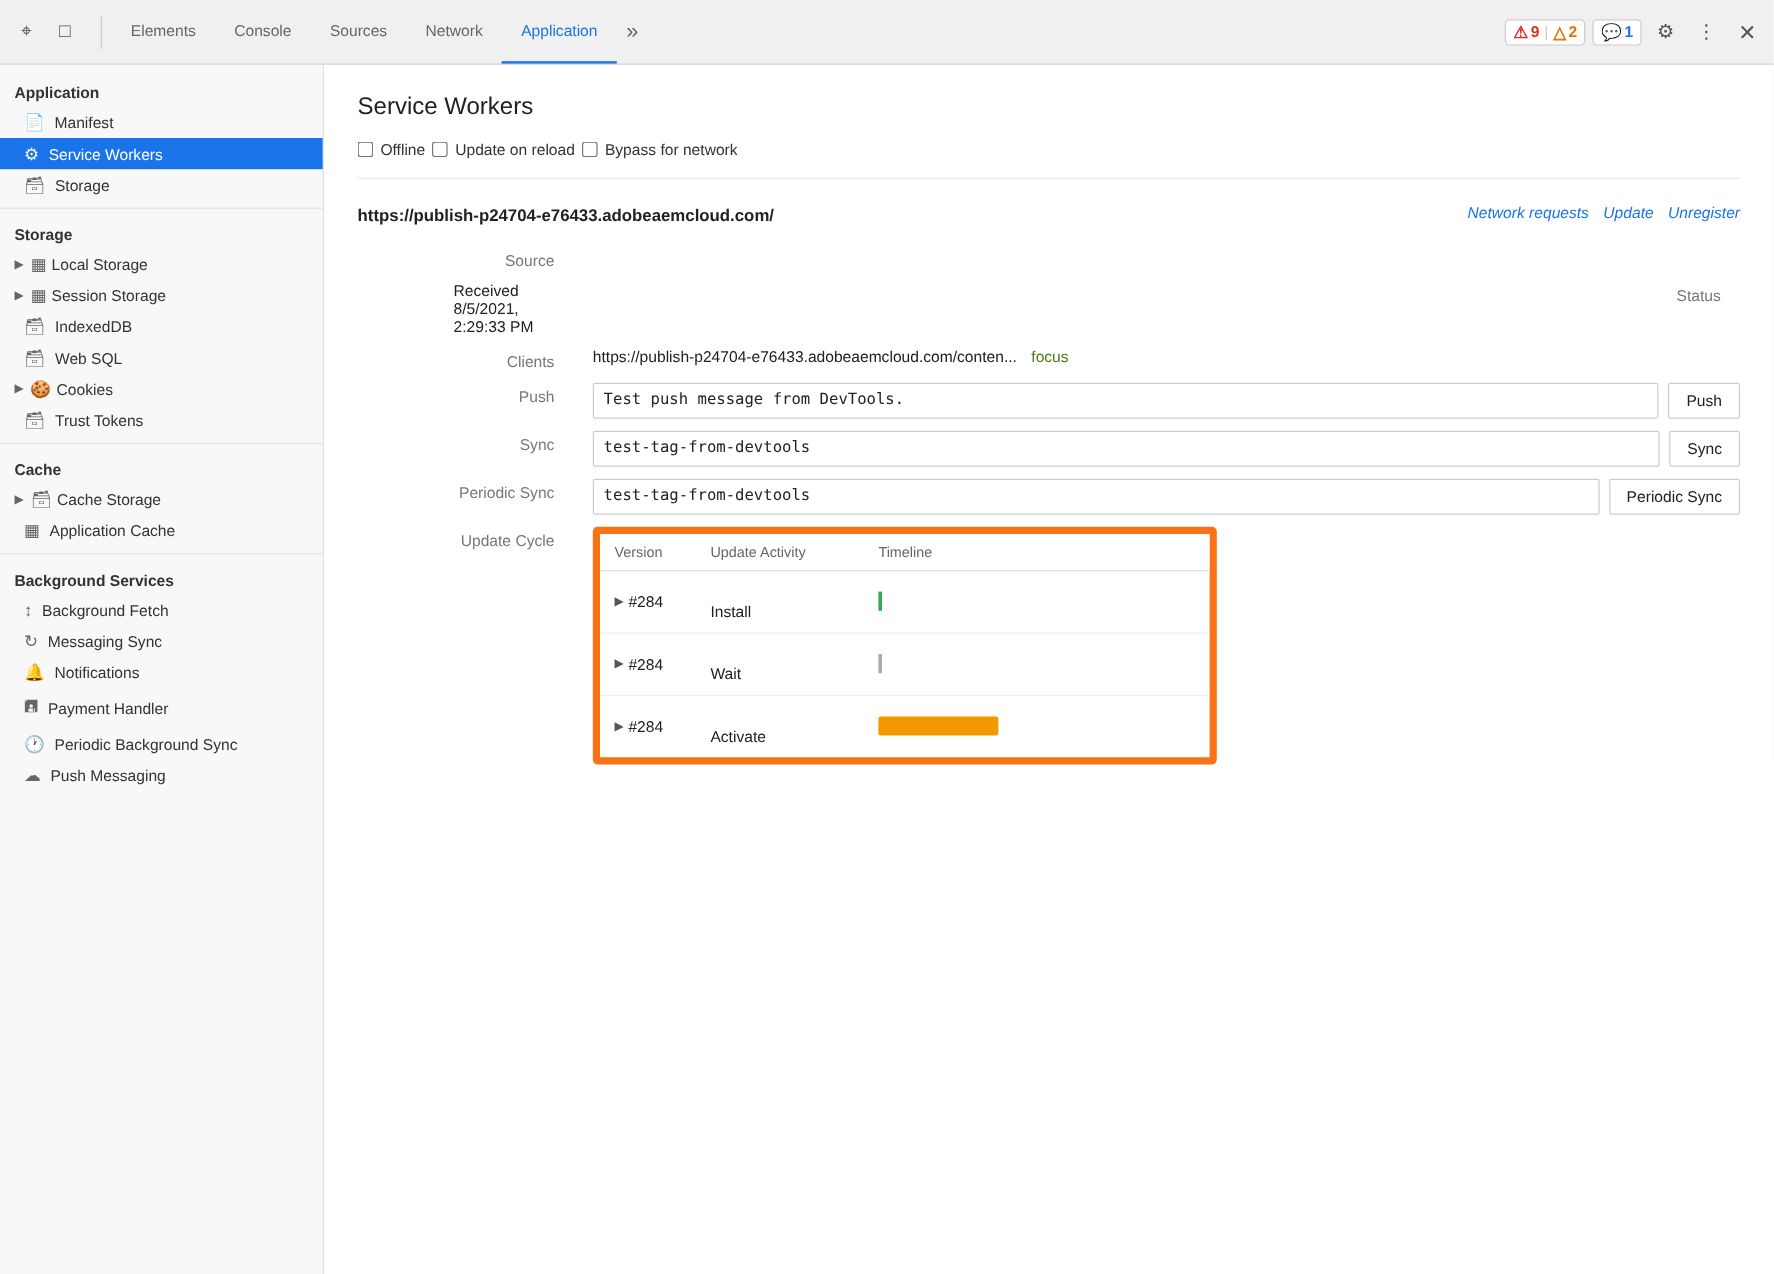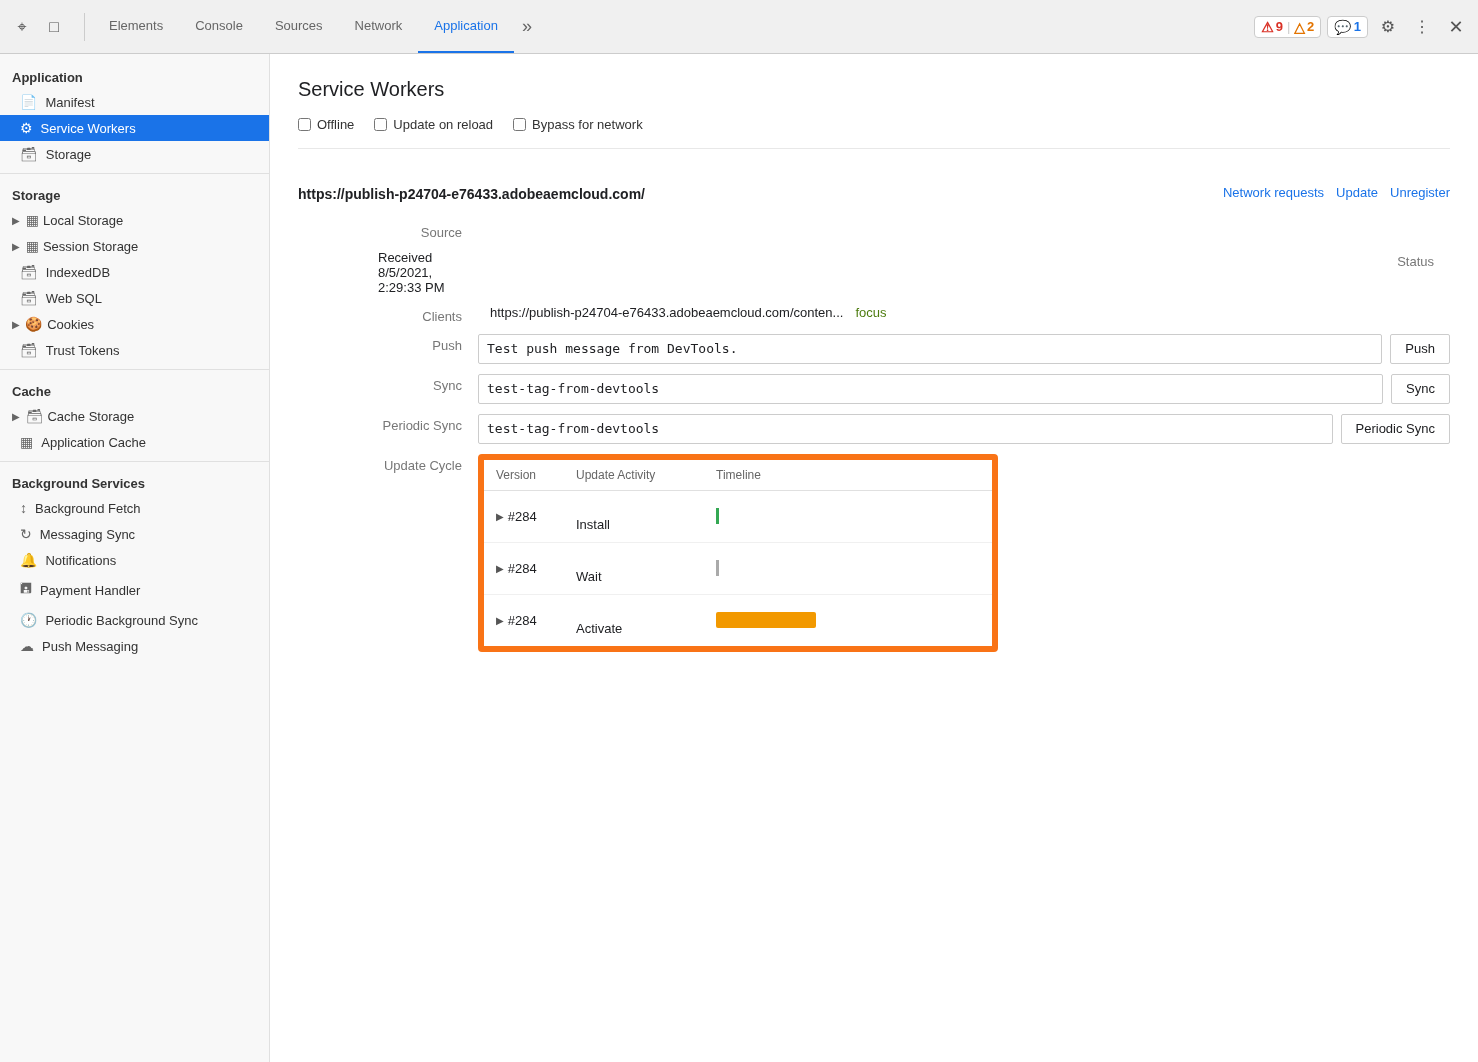--- a/index.html
+++ b/index.html
@@ -76,38 +76,38 @@
     .sidebar-item-with-expand {
       display: flex; align-items: center; padding: 5px 12px 5px 12px;
       cursor: pointer; color: #333; gap: 4px; font-size: 13px;
     }
 
     
     .content { flex: 1; background: #fff; overflow-y: auto; padding: 24px 28px; }
 
     .page-title { font-size: 20px; font-weight: 400; margin-bottom: 16px; color: #202124; }
 
-    .checkbox-row { display: flex; align-items: center; gap: 20px; margin-bottom: 20px; padding-bottom: 16px; border-bottom: 1px solid #e8e8e8; }
+    .checkbox-row { display: flex; align-items: center; gap: 6px; margin-bottom: 5px; padding-bottom: 16px; border-bottom: 1px solid #e8e8e8; }
     .checkbox-label { display: flex; align-items: center; gap: 6px; cursor: pointer; font-size: 13px; }
     .checkbox-label input { cursor: pointer; }
 
     .sw-entry { padding: 16px 0; }
     .sw-url-row { display: flex; align-items: flex-start; justify-content: space-between; margin-bottom: 16px; }
     .sw-url { font-weight: 600; font-size: 14px; color: #202124; line-height: 1.4; }
-    .sw-actions { display: flex; gap: 12px; align-items: center; white-space: nowrap; }
+    .sw-actions { display: flex; gap: 12px; align-items: center; white-space: nowrap; font-style: italic; }
     .sw-action-link { color: #1a73e8; cursor: pointer; text-decoration: none; font-size: 13px; }
 
-    .sw-details { display: grid; grid-template-columns: 100px 1fr; gap: 10px 0; align-items: start; padding-left: 80px; }
+    .sw-details { display: grid; grid-template-columns: 100px 1fr; gap: 10px 16px; align-items: start; padding-left: 80px; }
     .sw-label { color: #777; font-size: 13px; text-align: right; padding-right: 16px; padding-top: 4px; }
     .sw-value { font-size: 13px; color: #202124; }
     .sw-link { color: #1a73e8; cursor: pointer; text-decoration: none; }
     .status-row { display: flex; align-items: center; gap: 6px; }
     .status-dot { width: 10px; height: 10px; border-radius: 50%; background: #34a853; flex-shrink: 0; }
     .stop-link { color: #1a73e8; cursor: pointer; margin-left: 4px; }
-    .clients-row { display: flex; align-items: center; gap: 8px; margin-left: 12px; }
+    .clients-row { display: flex; align-items: center; gap: 8px; }
     .clients-url { color: #202124; font-size: 13px; }
     .focus-link { color: #4d7c0f; cursor: pointer; margin-left: 4px; }
 
     .input-btn-row { display: flex; align-items: center; gap: 8px; }
     .sw-input {
       flex: 1; height: 30px; border: 1px solid #ccc; border-radius: 2px;
       padding: 0 8px; font-family: monospace; font-size: 13px; color: #202124;
       background: #fff;
     }
     .sw-btn {

